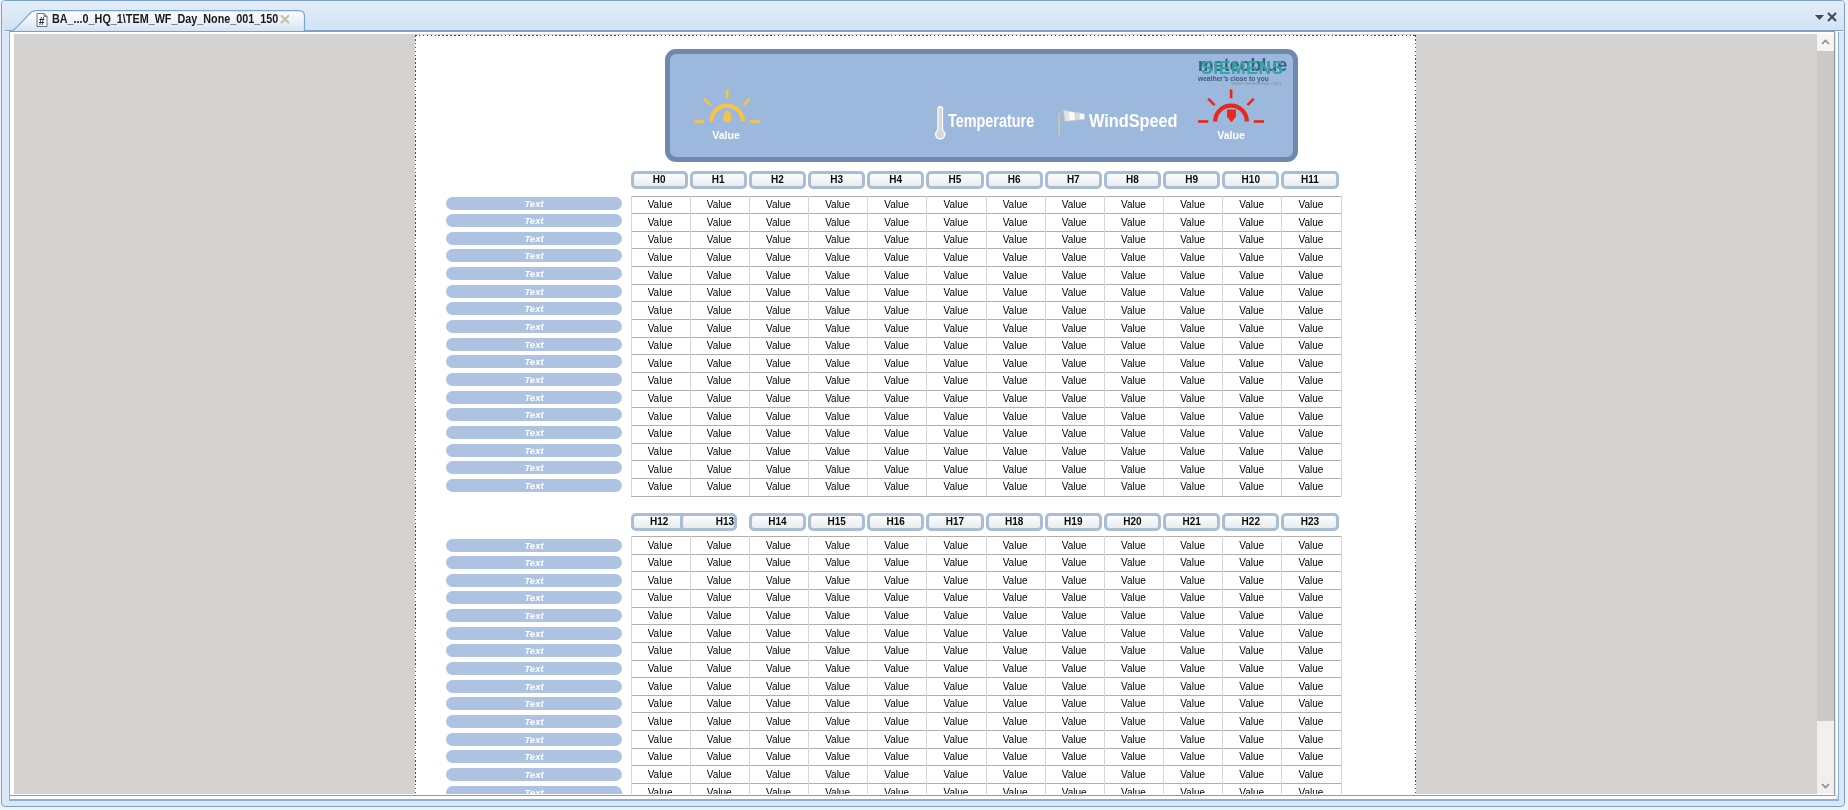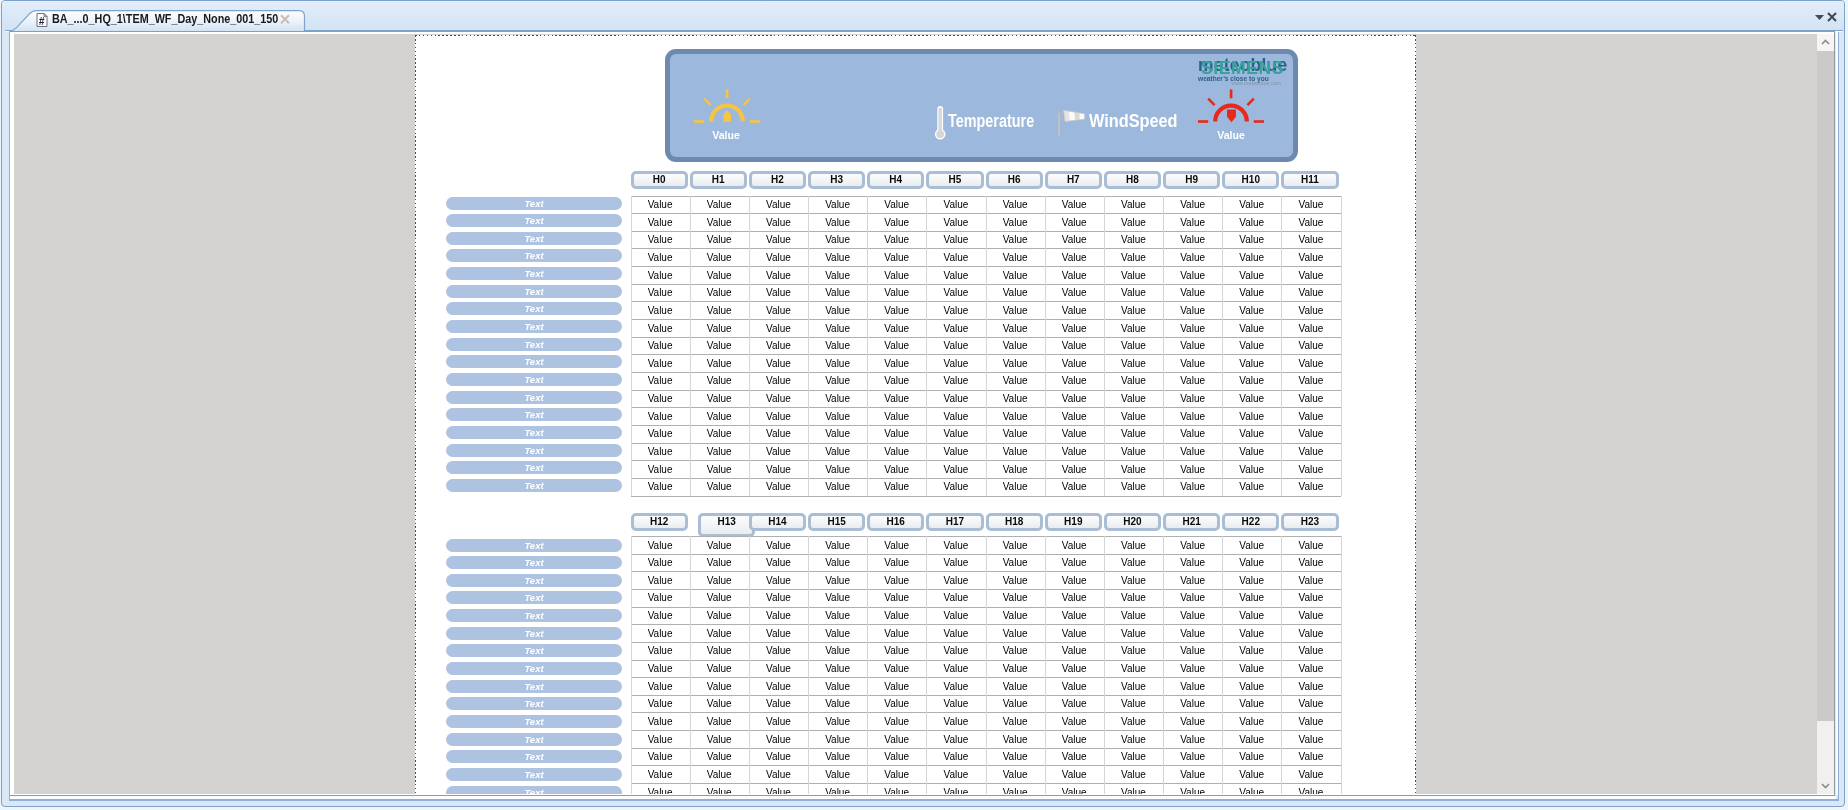--- a/index.html
+++ b/index.html
@@ -366,21 +366,21 @@
     <div class="abs" style="left:30px;top:301.68px;width:176px;height:13px;background:#aec3e1;border-radius:6.5px;font-size:9.5px;font-weight:bold;font-style:italic;color:#fff;text-align:center;line-height:13px;">Text</div>
     <div class="abs" style="left:30px;top:319.32px;width:176px;height:13px;background:#aec3e1;border-radius:6.5px;font-size:9.5px;font-weight:bold;font-style:italic;color:#fff;text-align:center;line-height:13px;">Text</div>
     <div class="abs" style="left:30px;top:336.97px;width:176px;height:13px;background:#aec3e1;border-radius:6.5px;font-size:9.5px;font-weight:bold;font-style:italic;color:#fff;text-align:center;line-height:13px;">Text</div>
     <div class="abs" style="left:30px;top:354.62px;width:176px;height:13px;background:#aec3e1;border-radius:6.5px;font-size:9.5px;font-weight:bold;font-style:italic;color:#fff;text-align:center;line-height:13px;">Text</div>
     <div class="abs" style="left:30px;top:372.26px;width:176px;height:13px;background:#aec3e1;border-radius:6.5px;font-size:9.5px;font-weight:bold;font-style:italic;color:#fff;text-align:center;line-height:13px;">Text</div>
     <div class="abs" style="left:30px;top:389.91px;width:176px;height:13px;background:#aec3e1;border-radius:6.5px;font-size:9.5px;font-weight:bold;font-style:italic;color:#fff;text-align:center;line-height:13px;">Text</div>
     <div class="abs" style="left:30px;top:407.56px;width:176px;height:13px;background:#aec3e1;border-radius:6.5px;font-size:9.5px;font-weight:bold;font-style:italic;color:#fff;text-align:center;line-height:13px;">Text</div>
     <div class="abs" style="left:30px;top:425.2px;width:176px;height:13px;background:#aec3e1;border-radius:6.5px;font-size:9.5px;font-weight:bold;font-style:italic;color:#fff;text-align:center;line-height:13px;">Text</div>
     <div class="abs" style="left:30px;top:442.85px;width:176px;height:13px;background:#aec3e1;border-radius:6.5px;font-size:9.5px;font-weight:bold;font-style:italic;color:#fff;text-align:center;line-height:13px;">Text</div>
     <div class="abs" style="left:214.5px;top:477px;width:57.2px;height:18px;border:3px solid #a9bdd5;border-radius:5px;background:linear-gradient(#fdfdfe,#e9ecef);font-size:10px;font-weight:bold;color:#0a0a0a;text-align:center;line-height:11.5px;">H12</div>
-    <div class="abs" style="left:282px;top:477px;width:57.2px;height:24px;border:3px solid #a9bdd5;border-radius:5px;background:linear-gradient(#fdfdfe,#e9ecef);font-size:10px;font-weight:bold;color:#0a0a0a;text-align:center;line-height:11.5px;">H13</div>
+    <div class="abs" style="left:264px;top:477px;width:57.2px;height:18px;border:3px solid #a9bdd5;border-radius:5px;background:linear-gradient(#fdfdfe,#e9ecef);font-size:10px;font-weight:bold;color:#0a0a0a;text-align:right;line-height:11.5px;">H13</div>
     <div class="abs" style="left:332.84px;top:477px;width:57.2px;height:18px;border:3px solid #a9bdd5;border-radius:5px;background:linear-gradient(#fdfdfe,#e9ecef);font-size:10px;font-weight:bold;color:#0a0a0a;text-align:center;line-height:11.5px;">H14</div>
     <div class="abs" style="left:392.01px;top:477px;width:57.2px;height:18px;border:3px solid #a9bdd5;border-radius:5px;background:linear-gradient(#fdfdfe,#e9ecef);font-size:10px;font-weight:bold;color:#0a0a0a;text-align:center;line-height:11.5px;">H15</div>
     <div class="abs" style="left:451.18px;top:477px;width:57.2px;height:18px;border:3px solid #a9bdd5;border-radius:5px;background:linear-gradient(#fdfdfe,#e9ecef);font-size:10px;font-weight:bold;color:#0a0a0a;text-align:center;line-height:11.5px;">H16</div>
     <div class="abs" style="left:510.35px;top:477px;width:57.2px;height:18px;border:3px solid #a9bdd5;border-radius:5px;background:linear-gradient(#fdfdfe,#e9ecef);font-size:10px;font-weight:bold;color:#0a0a0a;text-align:center;line-height:11.5px;">H17</div>
     <div class="abs" style="left:569.52px;top:477px;width:57.2px;height:18px;border:3px solid #a9bdd5;border-radius:5px;background:linear-gradient(#fdfdfe,#e9ecef);font-size:10px;font-weight:bold;color:#0a0a0a;text-align:center;line-height:11.5px;">H18</div>
     <div class="abs" style="left:628.69px;top:477px;width:57.2px;height:18px;border:3px solid #a9bdd5;border-radius:5px;background:linear-gradient(#fdfdfe,#e9ecef);font-size:10px;font-weight:bold;color:#0a0a0a;text-align:center;line-height:11.5px;">H19</div>
     <div class="abs" style="left:687.86px;top:477px;width:57.2px;height:18px;border:3px solid #a9bdd5;border-radius:5px;background:linear-gradient(#fdfdfe,#e9ecef);font-size:10px;font-weight:bold;color:#0a0a0a;text-align:center;line-height:11.5px;">H20</div>
     <div class="abs" style="left:747.03px;top:477px;width:57.2px;height:18px;border:3px solid #a9bdd5;border-radius:5px;background:linear-gradient(#fdfdfe,#e9ecef);font-size:10px;font-weight:bold;color:#0a0a0a;text-align:center;line-height:11.5px;">H21</div>
     <div class="abs" style="left:806.2px;top:477px;width:57.2px;height:18px;border:3px solid #a9bdd5;border-radius:5px;background:linear-gradient(#fdfdfe,#e9ecef);font-size:10px;font-weight:bold;color:#0a0a0a;text-align:center;line-height:11.5px;">H22</div>
     <div class="abs" style="left:865.37px;top:477px;width:57.2px;height:18px;border:3px solid #a9bdd5;border-radius:5px;background:linear-gradient(#fdfdfe,#e9ecef);font-size:10px;font-weight:bold;color:#0a0a0a;text-align:center;line-height:11.5px;">H23</div>

